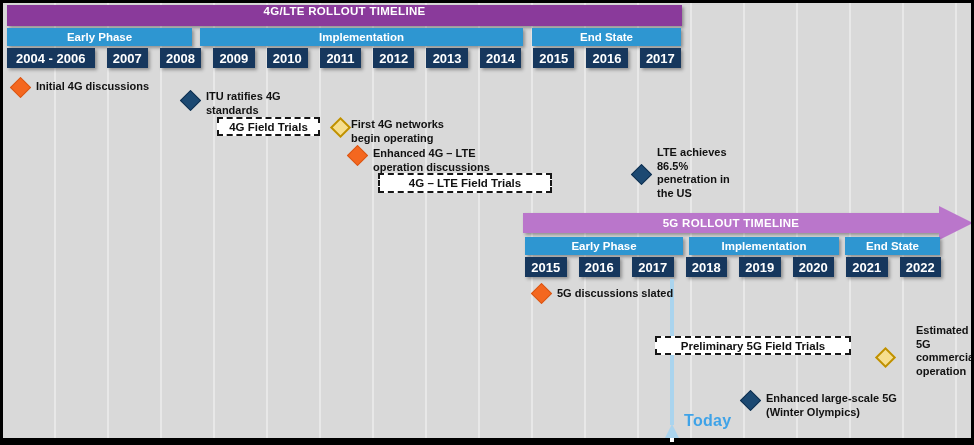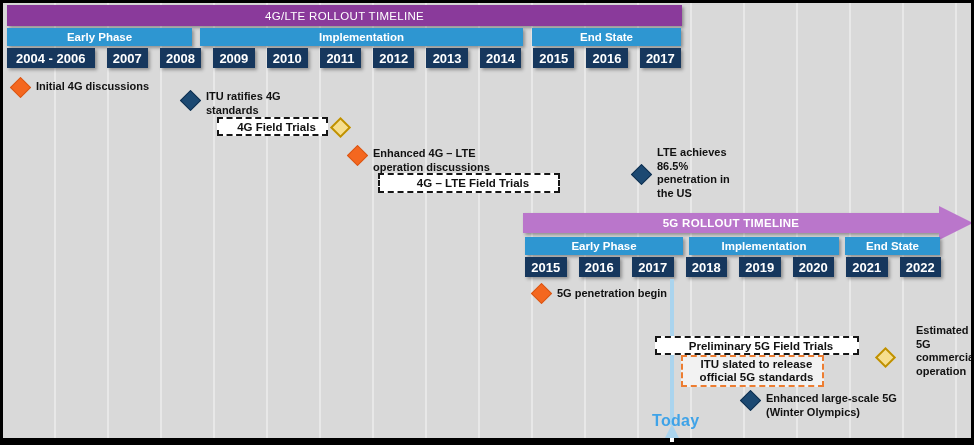--- a/index.html
+++ b/index.html
@@ -4,22 +4,22 @@
 <style>
   html,body{margin:0;padding:0;background:#fff;font-family:"Liberation Sans",sans-serif;}
   .frame{
     position:relative;width:974px;height:445px;box-sizing:border-box;
     border:3px solid #000;background:#d9d9d9;overflow:hidden;
     background-image:repeating-linear-gradient(to right,transparent 0,transparent 51px,#e8e8e8 51px,#e8e8e8 53px);
   }
   .abs{position:absolute;}
   .shadow{box-shadow:2px 2px 3px rgba(60,60,60,0.45);}
   .banner{
-    background:#8a3a9b;color:#fff;font-weight:normal;font-size:11.5px;
-    display:flex;align-items:center;justify-content:center;letter-spacing:.3px;
+    background:#8a3a9b;color:#fff;font-weight:bold;font-size:11.5px;
+    display:flex;align-items:flex-start;justify-content:center;letter-spacing:.3px;
   }
   .arrow-body{background:#ba76cb;color:#fff;font-weight:bold;font-size:11.5px;
     display:flex;align-items:center;justify-content:center;letter-spacing:.3px;}
   .arrow-head{width:0;height:0;border-top:17px solid transparent;border-bottom:17px solid transparent;
     border-left:34px solid #ba76cb;}
   .phase{
     background:#2e96d1;color:#fff;font-weight:bold;font-size:11.5px;height:18px;
     display:flex;align-items:center;justify-content:center;
   }
   .yr-row{display:flex;gap:12px;height:20px;}
@@ -29,21 +29,21 @@
     box-shadow:2px 2px 3px rgba(60,60,60,0.45);
   }
   .yr.wide{flex:2.12;}
   .diamond{width:13px;height:13px;transform:rotate(45deg);}
   .d-orange{background:#f4671f;border:1px solid #d85514;}
   .d-navy{background:#1c4972;border:1px solid #0f2f4f;}
   .d-gold{width:11px;height:11px;background:#f6de8d;border:2px solid #bf9000;}
   .mtext{font-weight:bold;font-size:11px;line-height:13.5px;color:#111;white-space:nowrap;}
   .tbox{
     background:#fff;border:2px dashed #161616;font-weight:bold;font-size:11.5px;color:#111;
-    display:flex;align-items:center;justify-content:center;white-space:nowrap;padding-left:8px;
+    display:flex;align-items:center;justify-content:center;white-space:nowrap;
   }
   .tbox.orange{border-color:#ed7d31;background:#f2f2f2;flex-direction:column;line-height:13.5px;}
   .today-line{width:4px;background:#aad4ee;}
   .today-tri{width:0;height:0;border-left:7px solid transparent;border-right:7px solid transparent;border-bottom:14px solid #aad4ee;}
   .today-label{color:#3fa3e8;font-weight:bold;font-size:16px;letter-spacing:.3px;}
   .bottom-strip{left:0;right:0;bottom:0;height:4px;background:#000;}
   .bottom-notch{width:4px;height:4px;bottom:0;background:#fff;z-index:5;}
 </style>
 </head>
 <body>
@@ -88,20 +88,24 @@
   <div class="abs mtext" style="left:203px;top:87px;">
     <div>ITU ratifies 4G</div>
     <div>standards</div>
   </div>
 
   <div class="abs tbox" style="left:214px;top:114px;width:99px;height:15px;">
     <span>4G Field Trials</span>
   </div>
 
   <div class="abs diamond d-gold" style="left:330px;top:117px;"></div>
+  <div class="abs mtext" style="left:348px;top:115px;">
+    <div>First 4G networks</div>
+    <div>begin operating</div>
+  </div>
 
   <div class="abs diamond d-orange" style="left:347px;top:145px;"></div>
   <div class="abs mtext" style="left:370px;top:144px;">
     <div>Enhanced 4G – LTE</div>
     <div>operation discussions</div>
   </div>
 
   <div class="abs tbox" style="left:375px;top:170px;width:170px;height:16px;">
     <span>4G – LTE Field Trials</span>
   </div>
@@ -138,46 +142,42 @@
     <div class="yr">2020</div>
     <div class="yr">2021</div>
     <div class="yr">2022</div>
   </div>
 
   <div class="abs today-line" style="left:667px;top:276px;height:146px;"></div>
   <div class="abs today-tri" style="left:662px;top:421px;"></div>
 
   <div class="abs diamond d-orange" style="left:531px;top:283px;"></div>
   <div class="abs mtext" style="left:554px;top:284px;">
-    <div>5G penetration begin</div>
+    <div>5G discussions slated</div>
   </div>
 
   <div class="abs tbox" style="left:652px;top:333px;width:192px;height:15px;">
     <span>Preliminary 5G Field Trials</span>
   </div>
 
-  <div class="abs tbox orange" style="left:678px;top:352px;width:131px;height:28px;">
-    <div>ITU slated to release</div>
-    <div>official 5G standards</div>
-  </div>
 
   <div class="abs diamond d-navy" style="left:740px;top:390px;"></div>
   <div class="abs mtext" style="left:763px;top:389px;">
     <div>Enhanced large-scale 5G</div>
     <div>(Winter Olympics)</div>
   </div>
 
   <div class="abs diamond d-gold" style="left:875px;top:347px;"></div>
   <div class="abs mtext" style="left:896px;top:321px;margin-left:17px;">
     <div>Estimated</div>
     <div>5G</div>
     <div>commercial</div>
     <div>operation</div>
   </div>
 
-  <div class="abs today-label" style="left:649px;top:409px;text-align:right;">
+  <div class="abs today-label" style="left:681px;top:409px;text-align:right;">
     <span>Today</span>
   </div>
 
   <div class="abs bottom-strip"></div>
   <div class="abs bottom-notch" style="left:667px;"></div>
 
 </div>
 
 </body></html>

